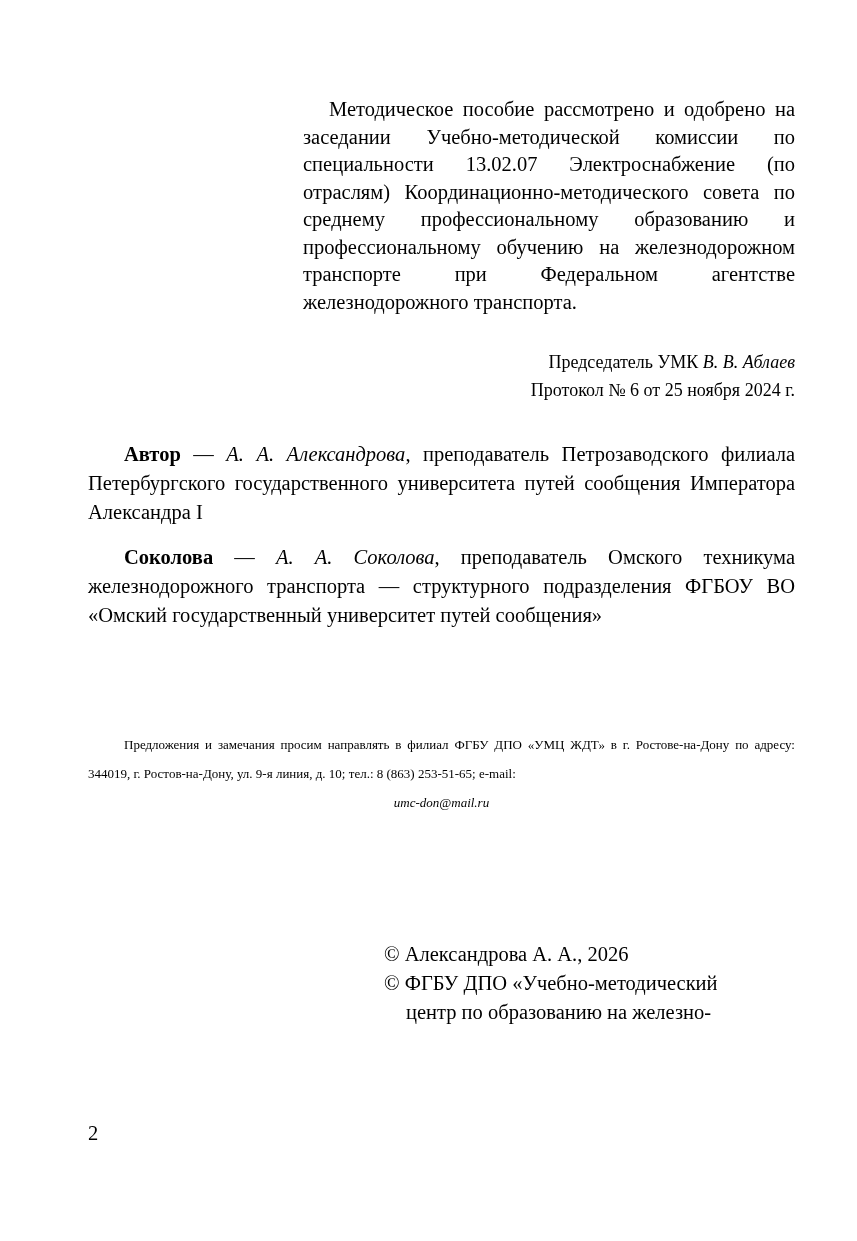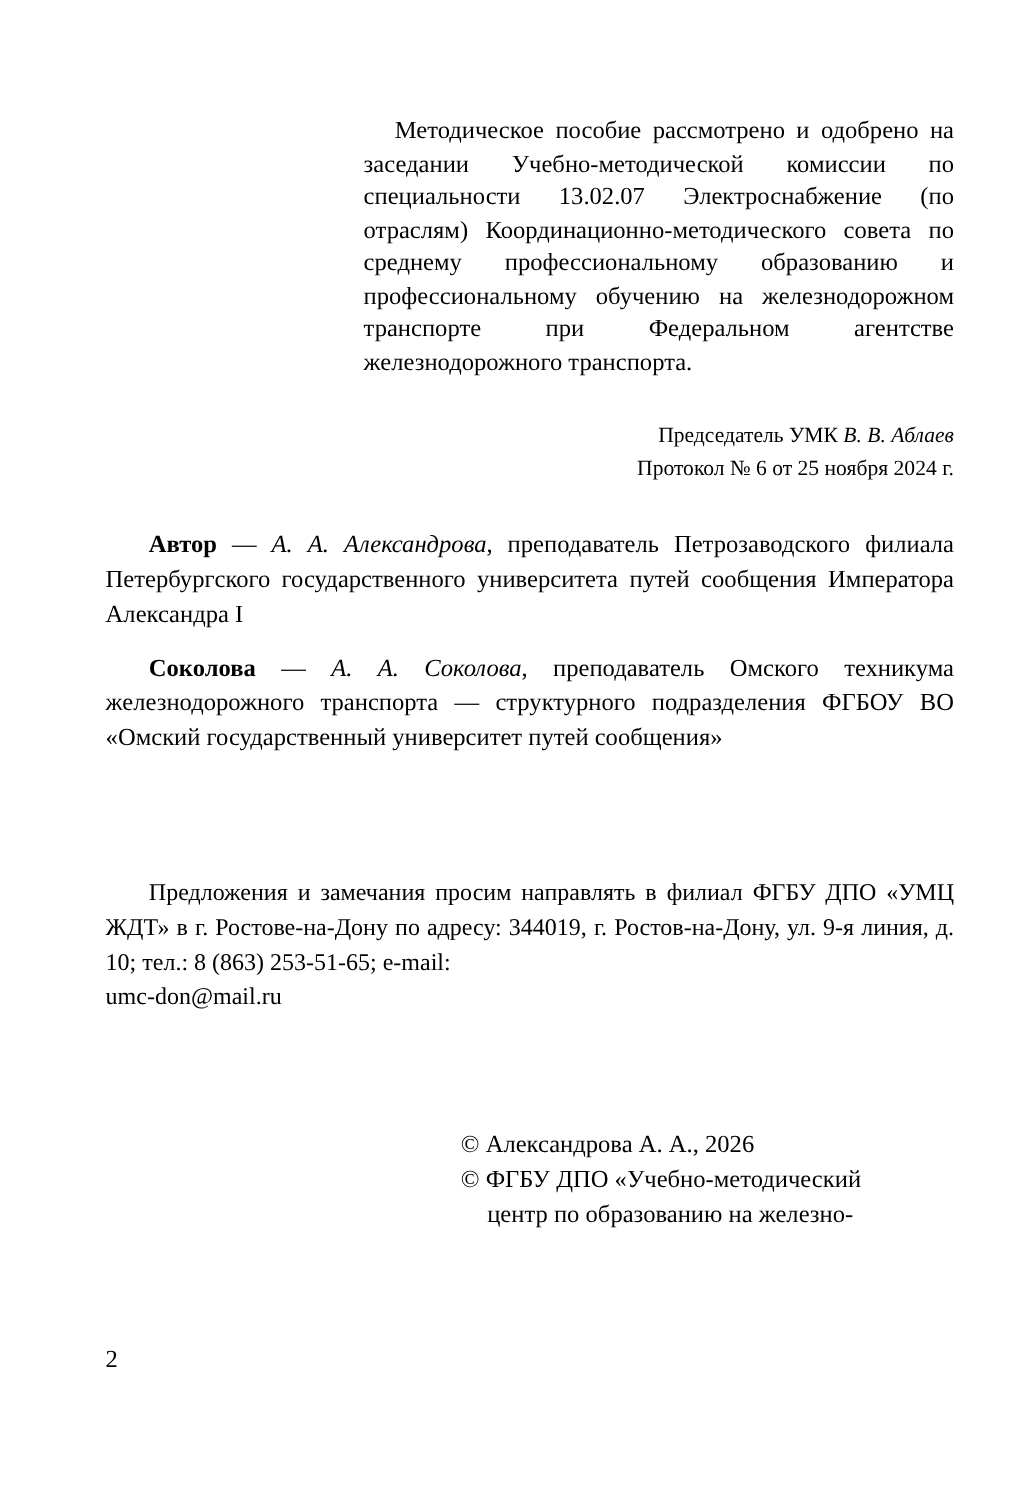--- a/index.html
+++ b/index.html
@@ -76,31 +76,32 @@
   }
   .credits .person {
     font-style: italic;
   }
   
   .suggestions {
     position: absolute;
     left: 88px;
     top: 730px;
     width: 707px;
-    font-size: 20px;
+    font-size: 13px;
     line-height: 29px;
     text-align: justify;
   }
   .suggestions p {
     margin: 0;
     text-indent: 36px;
   }
   .suggestions .nojust {
-    text-align: left;
+    text-align: center;
     text-indent: 0;
+    font-style: italic;
   }
   
   .copyright {
     position: absolute;
     left: 384px;
     top: 940px;
     width: 400px;
     font-size: 20.5px;
     line-height: 29px;
     text-align: left;

